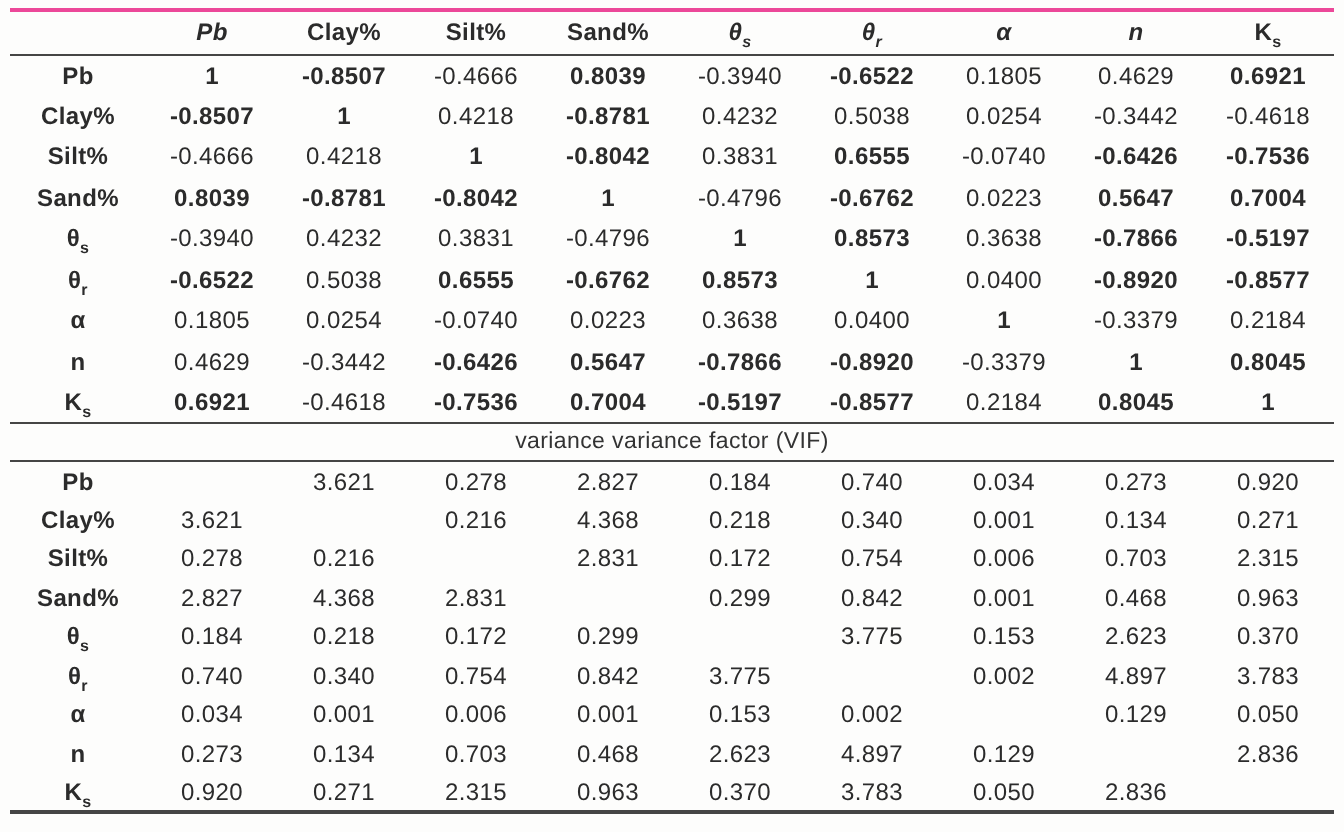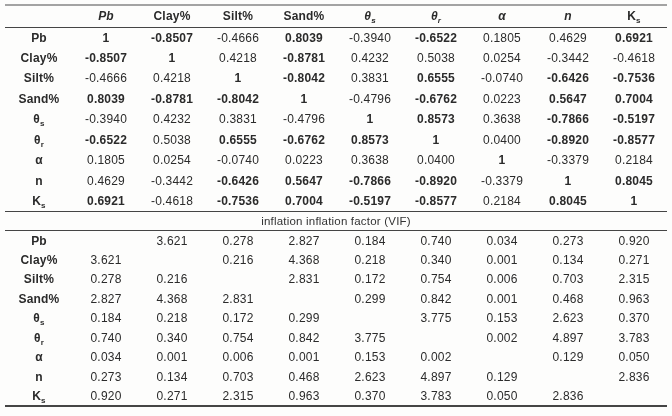--- a/index.html
+++ b/index.html
@@ -8,21 +8,21 @@
     background:#fdfdfc;
     font-family:"Liberation Sans",sans-serif;
     color:#2b2b2b;
     overflow:hidden;
   }
   table.stat{
     border-collapse:collapse;
     table-layout:fixed;
     width:662px;
     margin:4px 0 12px 5px;
-    border-top:2px solid #a3a3a3;
+    border-top:2px solid #ec4899;
     border-bottom:2px solid #454545;
   }
   td,th{
     padding:0;
     text-align:center;
     vertical-align:middle;
     font-size:12px;
     font-weight:400;
     letter-spacing:0.2px;
     white-space:nowrap;
@@ -174,21 +174,21 @@
         <td class="b">0.7004</td>
         <td class="b">-0.5197</td>
         <td class="b">-0.8577</td>
         <td>0.2184</td>
         <td class="b">0.8045</td>
         <td class="b">1</td>
       </tr>
     </tbody>
   <tbody>
     <tr class="vif-title-row">
-      <td colspan="10">inflation inflation factor (VIF)</td>
+      <td colspan="10">variance variance factor (VIF)</td>
     </tr>
   </tbody>
   <tbody class="vif" id="vif-body">
       <tr>
         <th class="rowlabel">Pb</th>
         <td></td>
         <td>3.621</td>
         <td>0.278</td>
         <td>2.827</td>
         <td>0.184</td>

